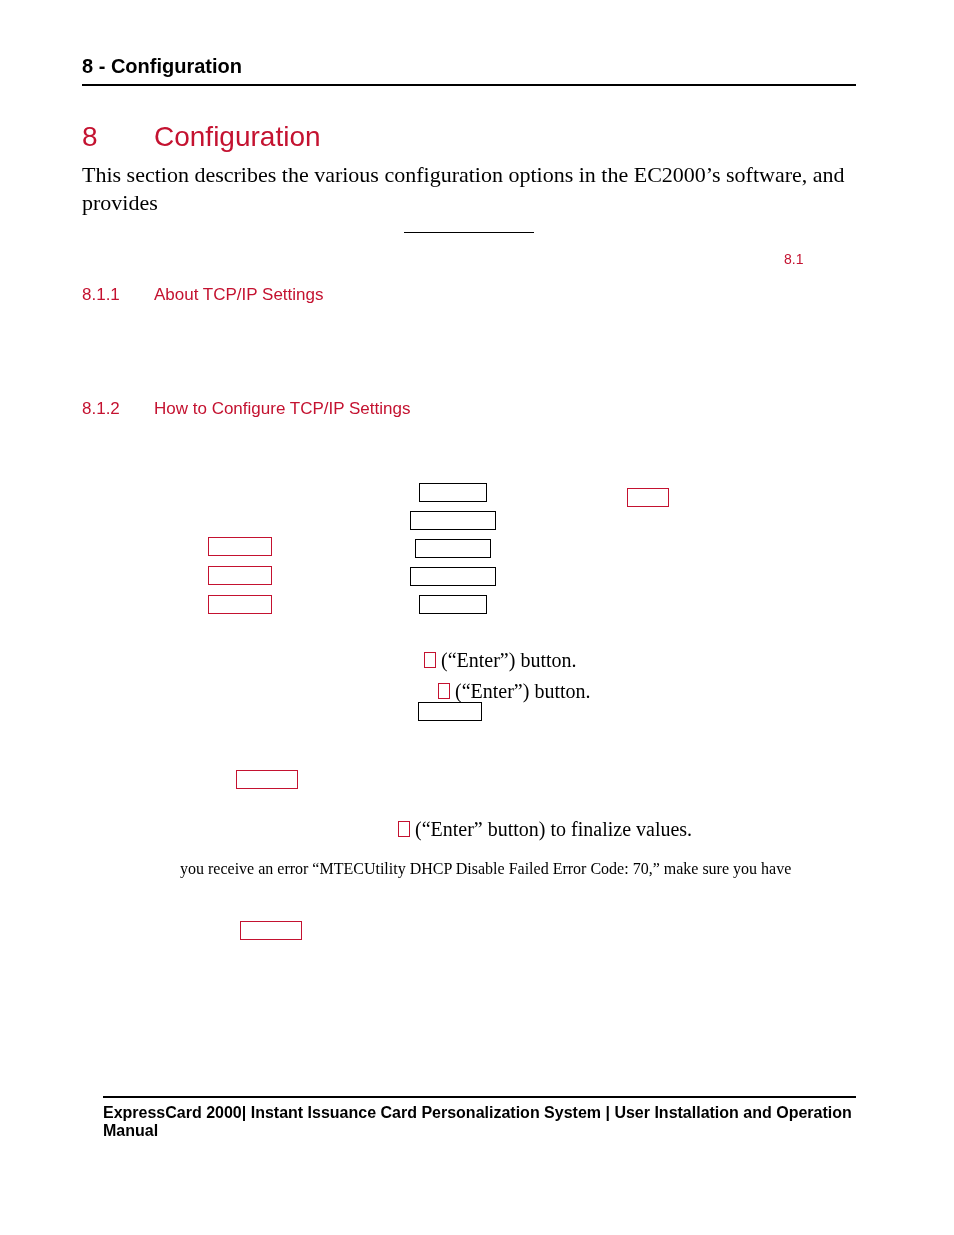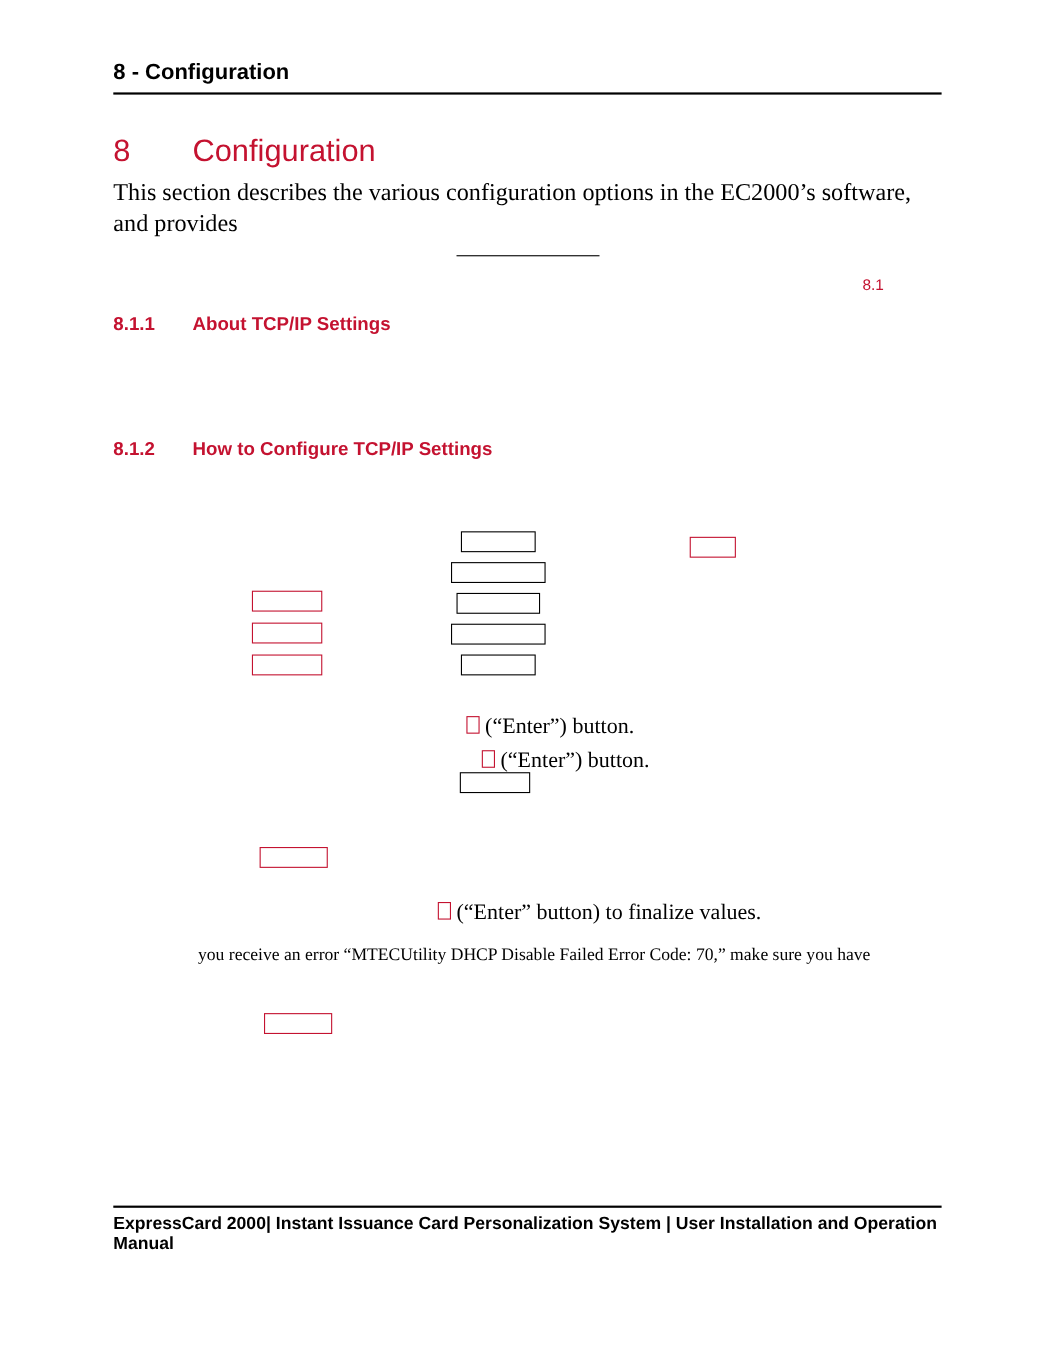--- a/index.html
+++ b/index.html
@@ -15,21 +15,21 @@
   }
   body {
     font-family: "Times New Roman", Times, serif;
     color: var(--text);
   }
   .page {
     width: 954px;
     height: 1235px;
     position: relative;
     box-sizing: border-box;
-    padding: 55px 98px 0 103px;
+    padding: 55px 98px 0 82px;
   }
   .running-header {
     font-family: Arial, "Helvetica Neue", Helvetica, sans-serif;
     font-weight: 700;
     font-size: 20px;
     padding-bottom: 6px;
     border-bottom: 2px solid var(--rule);
   }
   .h1-row {
     display: flex;
@@ -58,21 +58,21 @@
     font-family: Arial, "Helvetica Neue", Helvetica, sans-serif;
     font-weight: 400;
     font-size: 14px;
     justify-content: flex-end;
   }
   .h2-number { width: 72px; flex: none; }
   .h3-row {
     display: flex;
     color: var(--crimson);
     font-family: Arial, "Helvetica Neue", Helvetica, sans-serif;
-    font-weight: 700;
+    font-weight: 400;
     font-size: 17px;
     margin-top: 18px;
   }
   .h3-number { width: 72px; flex: none; }
   .h3-gap { height: 76px; }
   .step {
     font-size: 16px;
     margin-left: 64px;
     margin-top: 14px;
   }

